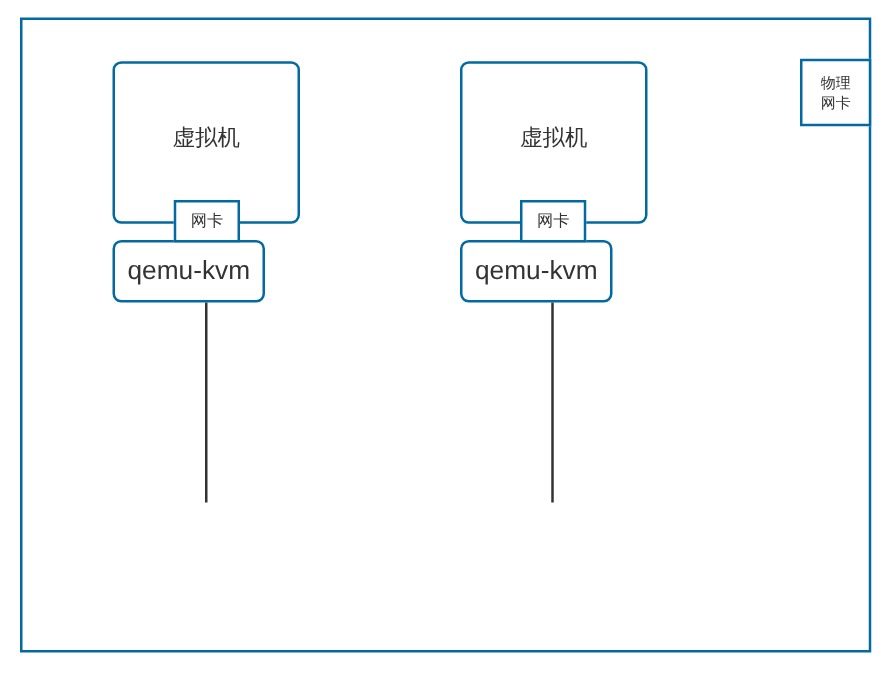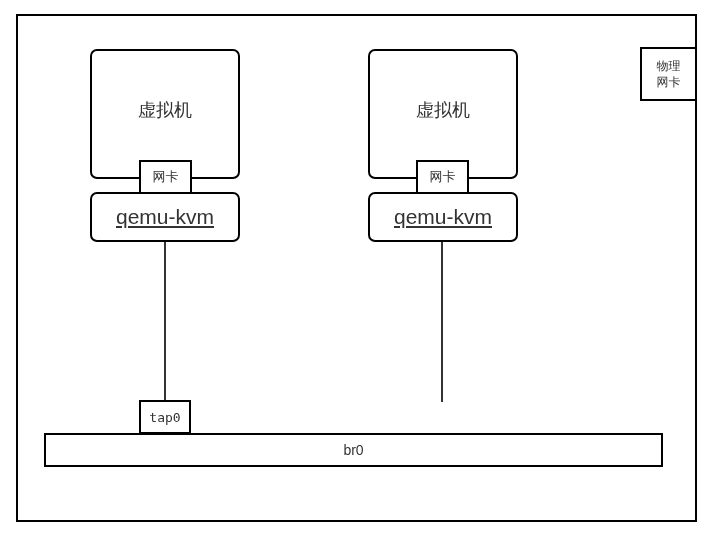--- a/index.html
+++ b/index.html
@@ -12,21 +12,21 @@
   .canvas {
     position: relative;
     width: 709px;
     height: 538px;
     background: #ffffff;
     overflow: hidden;
   }
   .box {
     position: absolute;
     box-sizing: border-box;
-    border: 2px solid #000000;
+    border: 2px solid #0369a1;
     background: #ffffff;
   }
   .rounded { border-radius: 7px; }
   .center-flex {
     display: flex;
     align-items: center;
     justify-content: center;
   }
   
   .outer-border {
@@ -56,24 +56,23 @@
     top: 49px;
     width: 150px; height: 130px;
     font-size: 18px;
     z-index: 1;
   }
   .vm-box-1 { left: 90px; }
   .vm-box-2 { left: 368px; }
   .vm-label { margin-top: -8px; }
   .qemu-box {
     top: 192px;
-    width: 150px; height: 50px;
+    width: 122px; height: 50px;
     font-size: 21px;
     z-index: 1;
-    text-decoration: underline;
   }
   .qemu-box-1 { left: 90px; }
   .qemu-box-2 { left: 368px; }
   .nic-box {
     top: 160px;
     width: 53px; height: 34px;
     font-size: 13px;
     z-index: 2;
   }
   .nic-box-1 { left: 139px; }
@@ -123,31 +122,25 @@
 
   <div class="box rounded vm-box vm-box-1 center-flex">
     <span class="vm-label">虚拟机</span>
   </div>
   <div class="box rounded qemu-box qemu-box-1 center-flex">
     <span>qemu-kvm</span>
   </div>
   <div class="box nic-box nic-box-1 center-flex">
     <span>网卡</span>
   </div>
-  <div class="box tap-box tap-box-1 center-flex">
-    <span>tap0</span>
-  </div>
 
   <div class="box rounded vm-box vm-box-2 center-flex">
     <span class="vm-label">虚拟机</span>
   </div>
   <div class="box rounded qemu-box qemu-box-2 center-flex">
     <span>qemu-kvm</span>
   </div>
   <div class="box nic-box nic-box-2 center-flex">
     <span>网卡</span>
   </div>
 
-  <div class="box bridge-bar center-flex">
-    <span>br0</span>
-  </div>
 
 </div>
 
 </body></html>

